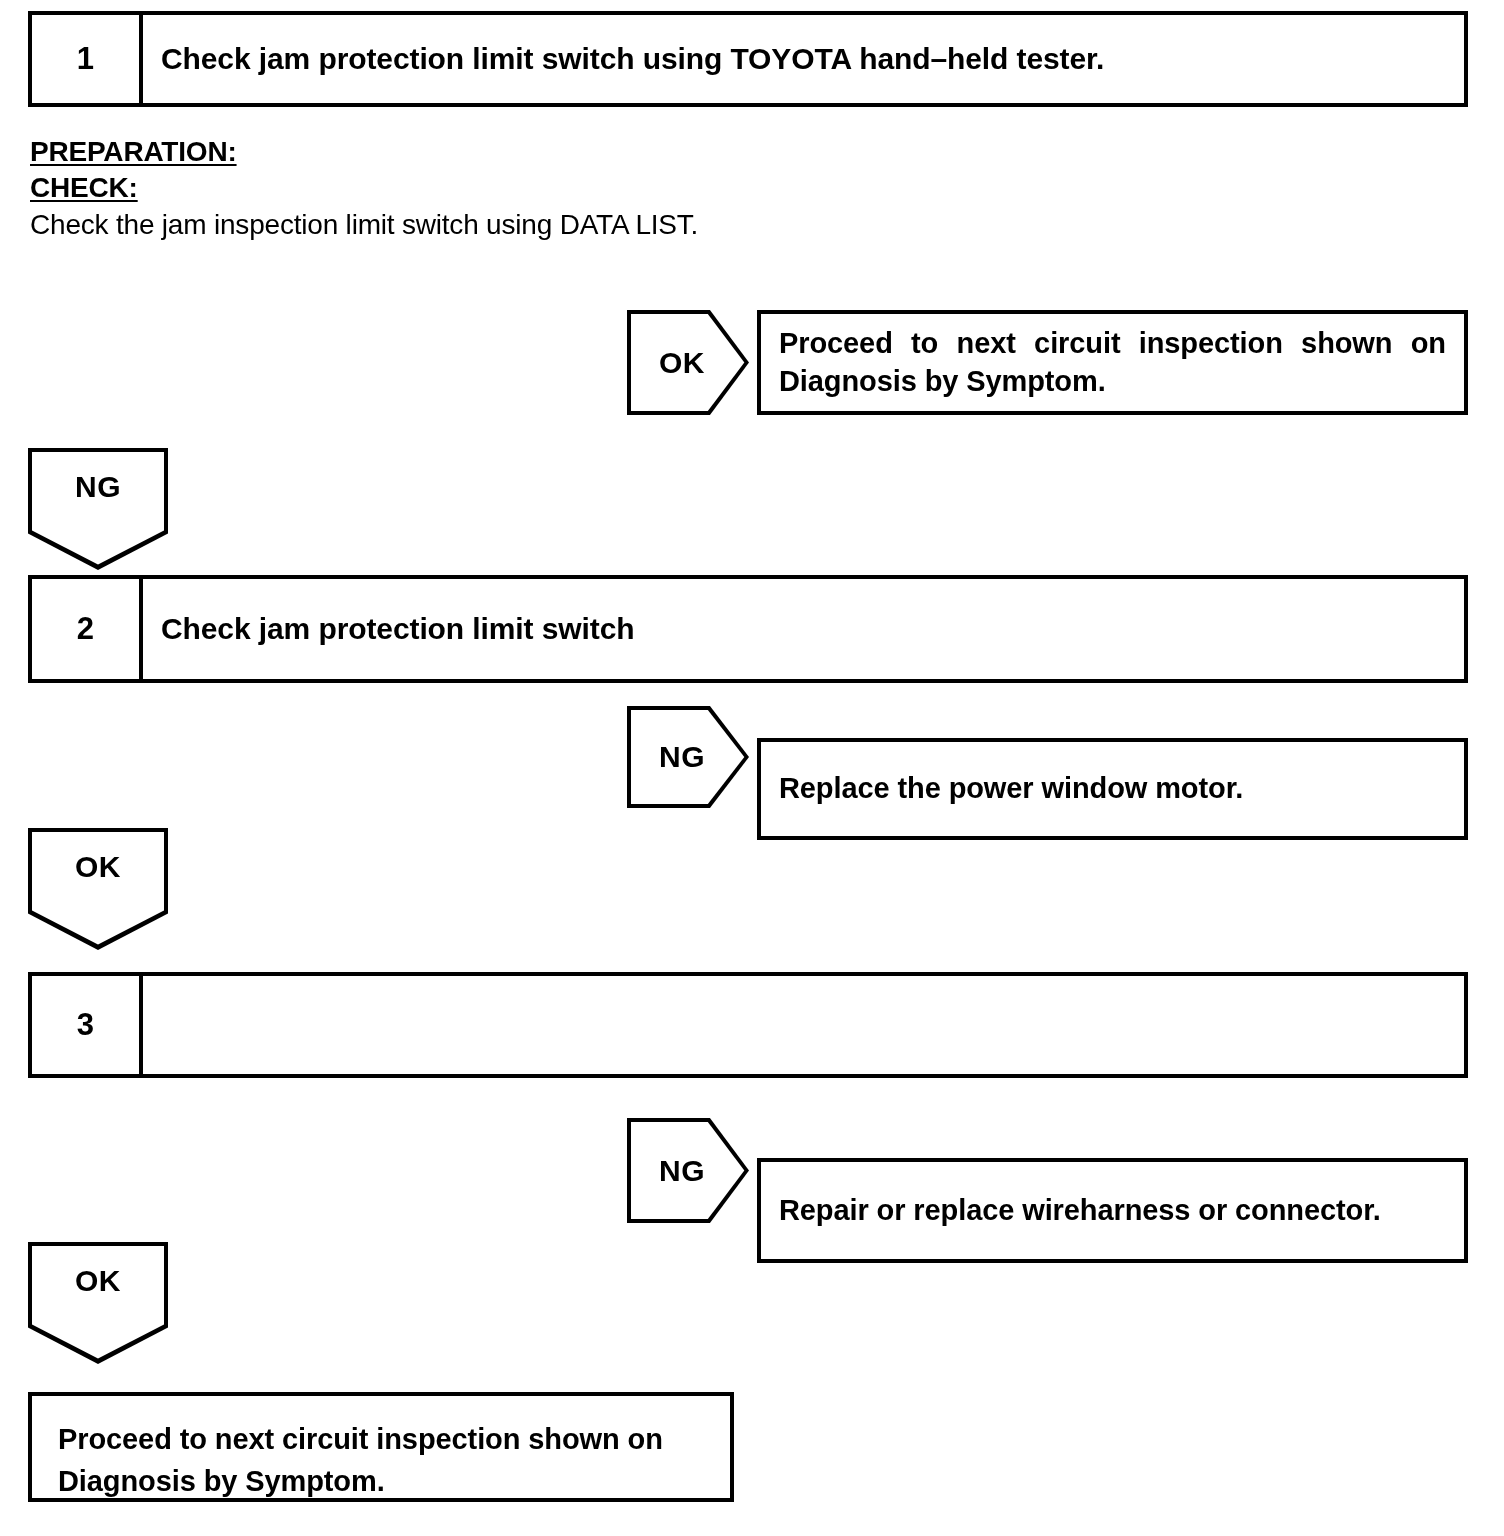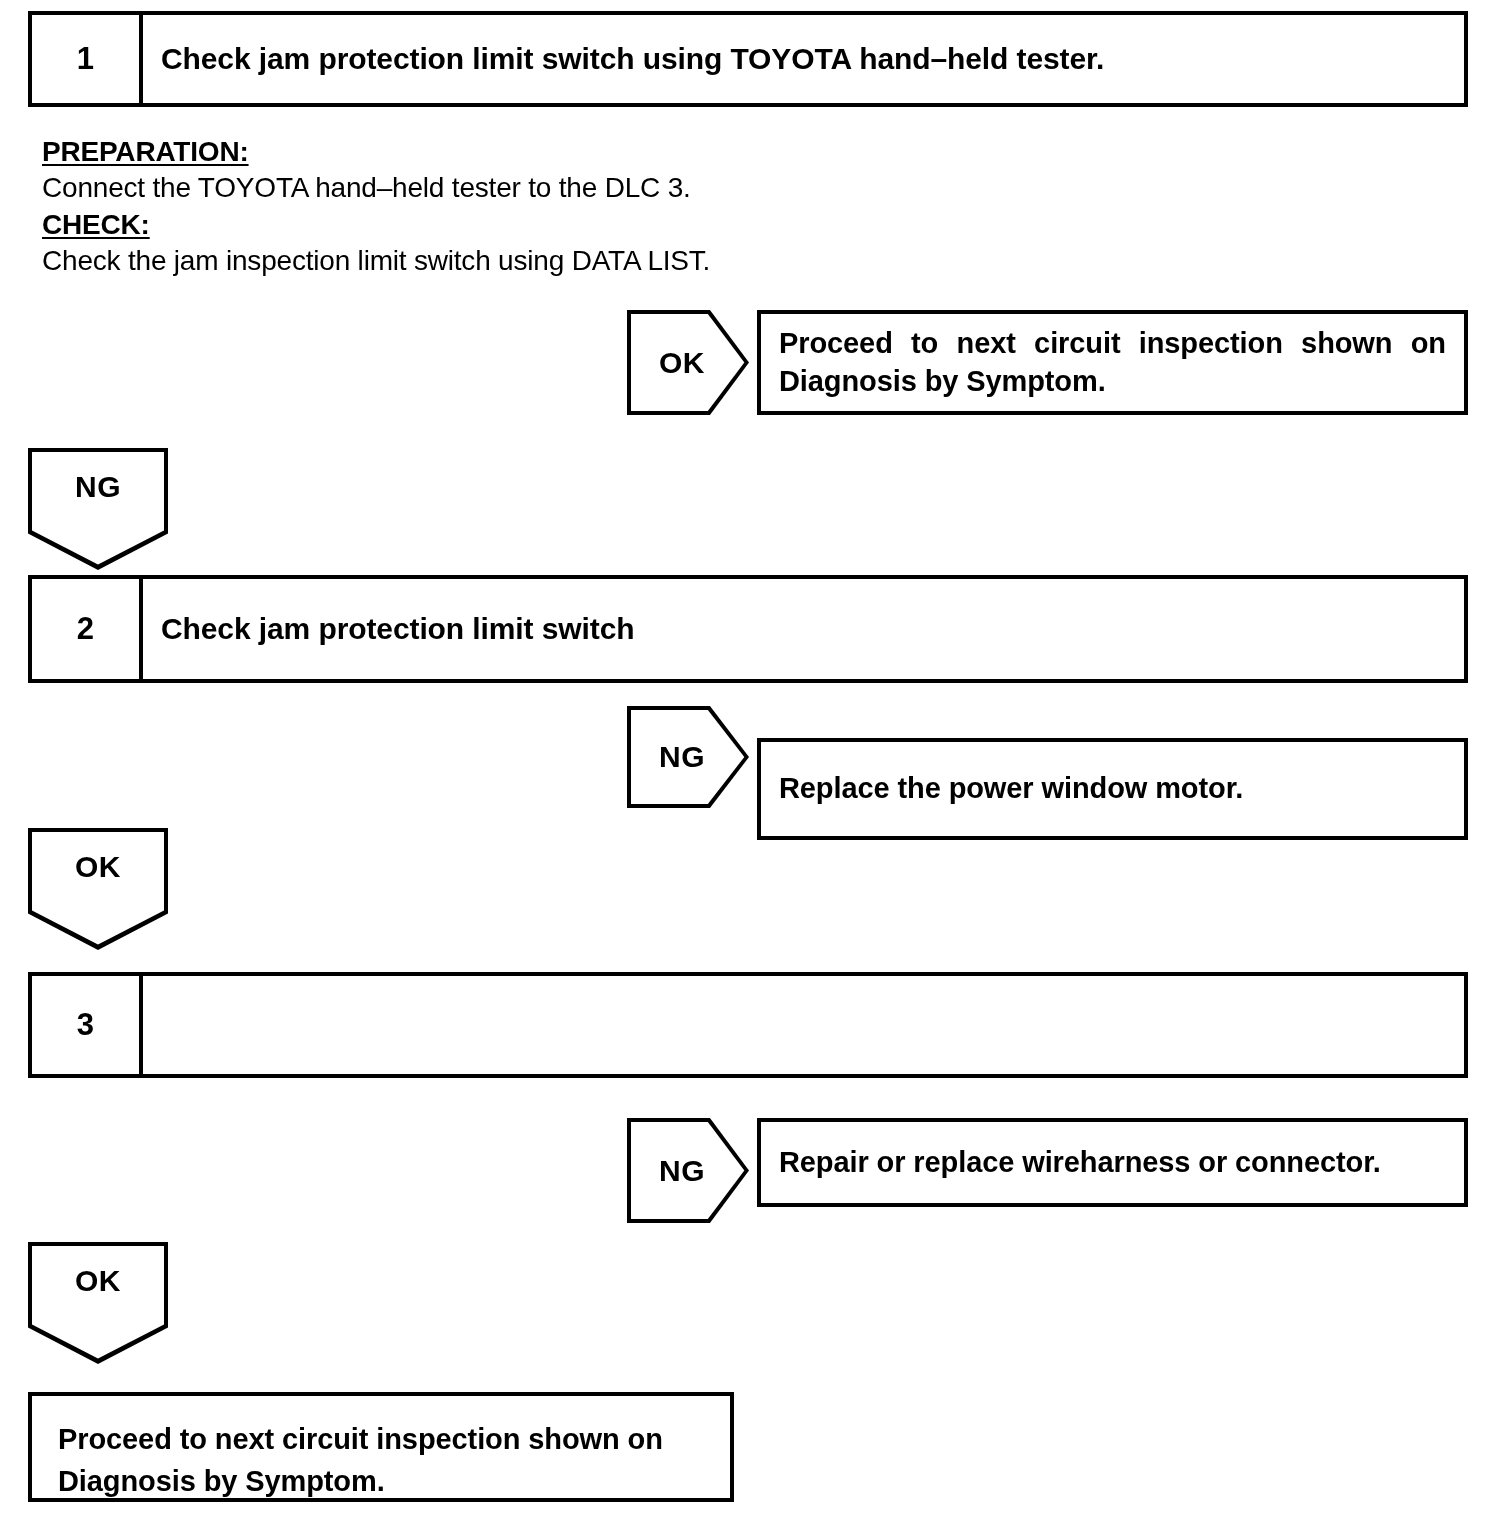--- a/index.html
+++ b/index.html
@@ -163,23 +163,22 @@
 </head>
 <body>
 
 <div id="page">
 
   <div class="step-box" style="left:28px; top:11px; width:1440px; height:96px;">
     <div class="step-num">1</div>
     <div class="step-title">Check jam protection limit switch using TOYOTA hand–held tester.</div>
   </div>
 
-  <div class="textblock" style="left:30px; top:134px; width:860px;margin-left:12px;">
+  <div class="textblock" style="left:30px; top:134px; width:860px;">
     <span class="tb-line"><span class="tb-head">PREPARATION:</span></span>
-    <span class="tb-line">Connect the TOYOTA hand–held tester to the DLC 3.</span>
     <span class="tb-line"><span class="tb-head">CHECK:</span></span>
     <span class="tb-line">Check the jam inspection limit switch using DATA LIST.</span>
   </div>
 
   <div class="tag-right" style="left:627px; top:310px; width:122px; height:105px;">
     <div class="inner">
       <span class="lbl">OK</span>
     </div>
   </div>
 
@@ -224,21 +223,21 @@
       </span>
     </div>
   </div>
 
   <div class="tag-right" style="left:627px; top:1118px; width:122px; height:105px;">
     <div class="inner">
       <span class="lbl">NG</span>
     </div>
   </div>
 
-  <div class="result-box" style="left:757px; top:1118px; width:711px; height:89px;">
+  <div class="result-box" style="left:757px; top:1158px; width:711px; height:105px;">
     <div class="result-text">
       <span class="ln">Repair or replace wireharness or connector.</span>
     </div>
   </div>
 
   <div class="tag-down" style="left:28px; top:1242px; width:140px; height:122px;">
     <div class="inner"></div>
     <span class="lbl">OK</span>
   </div>
 

